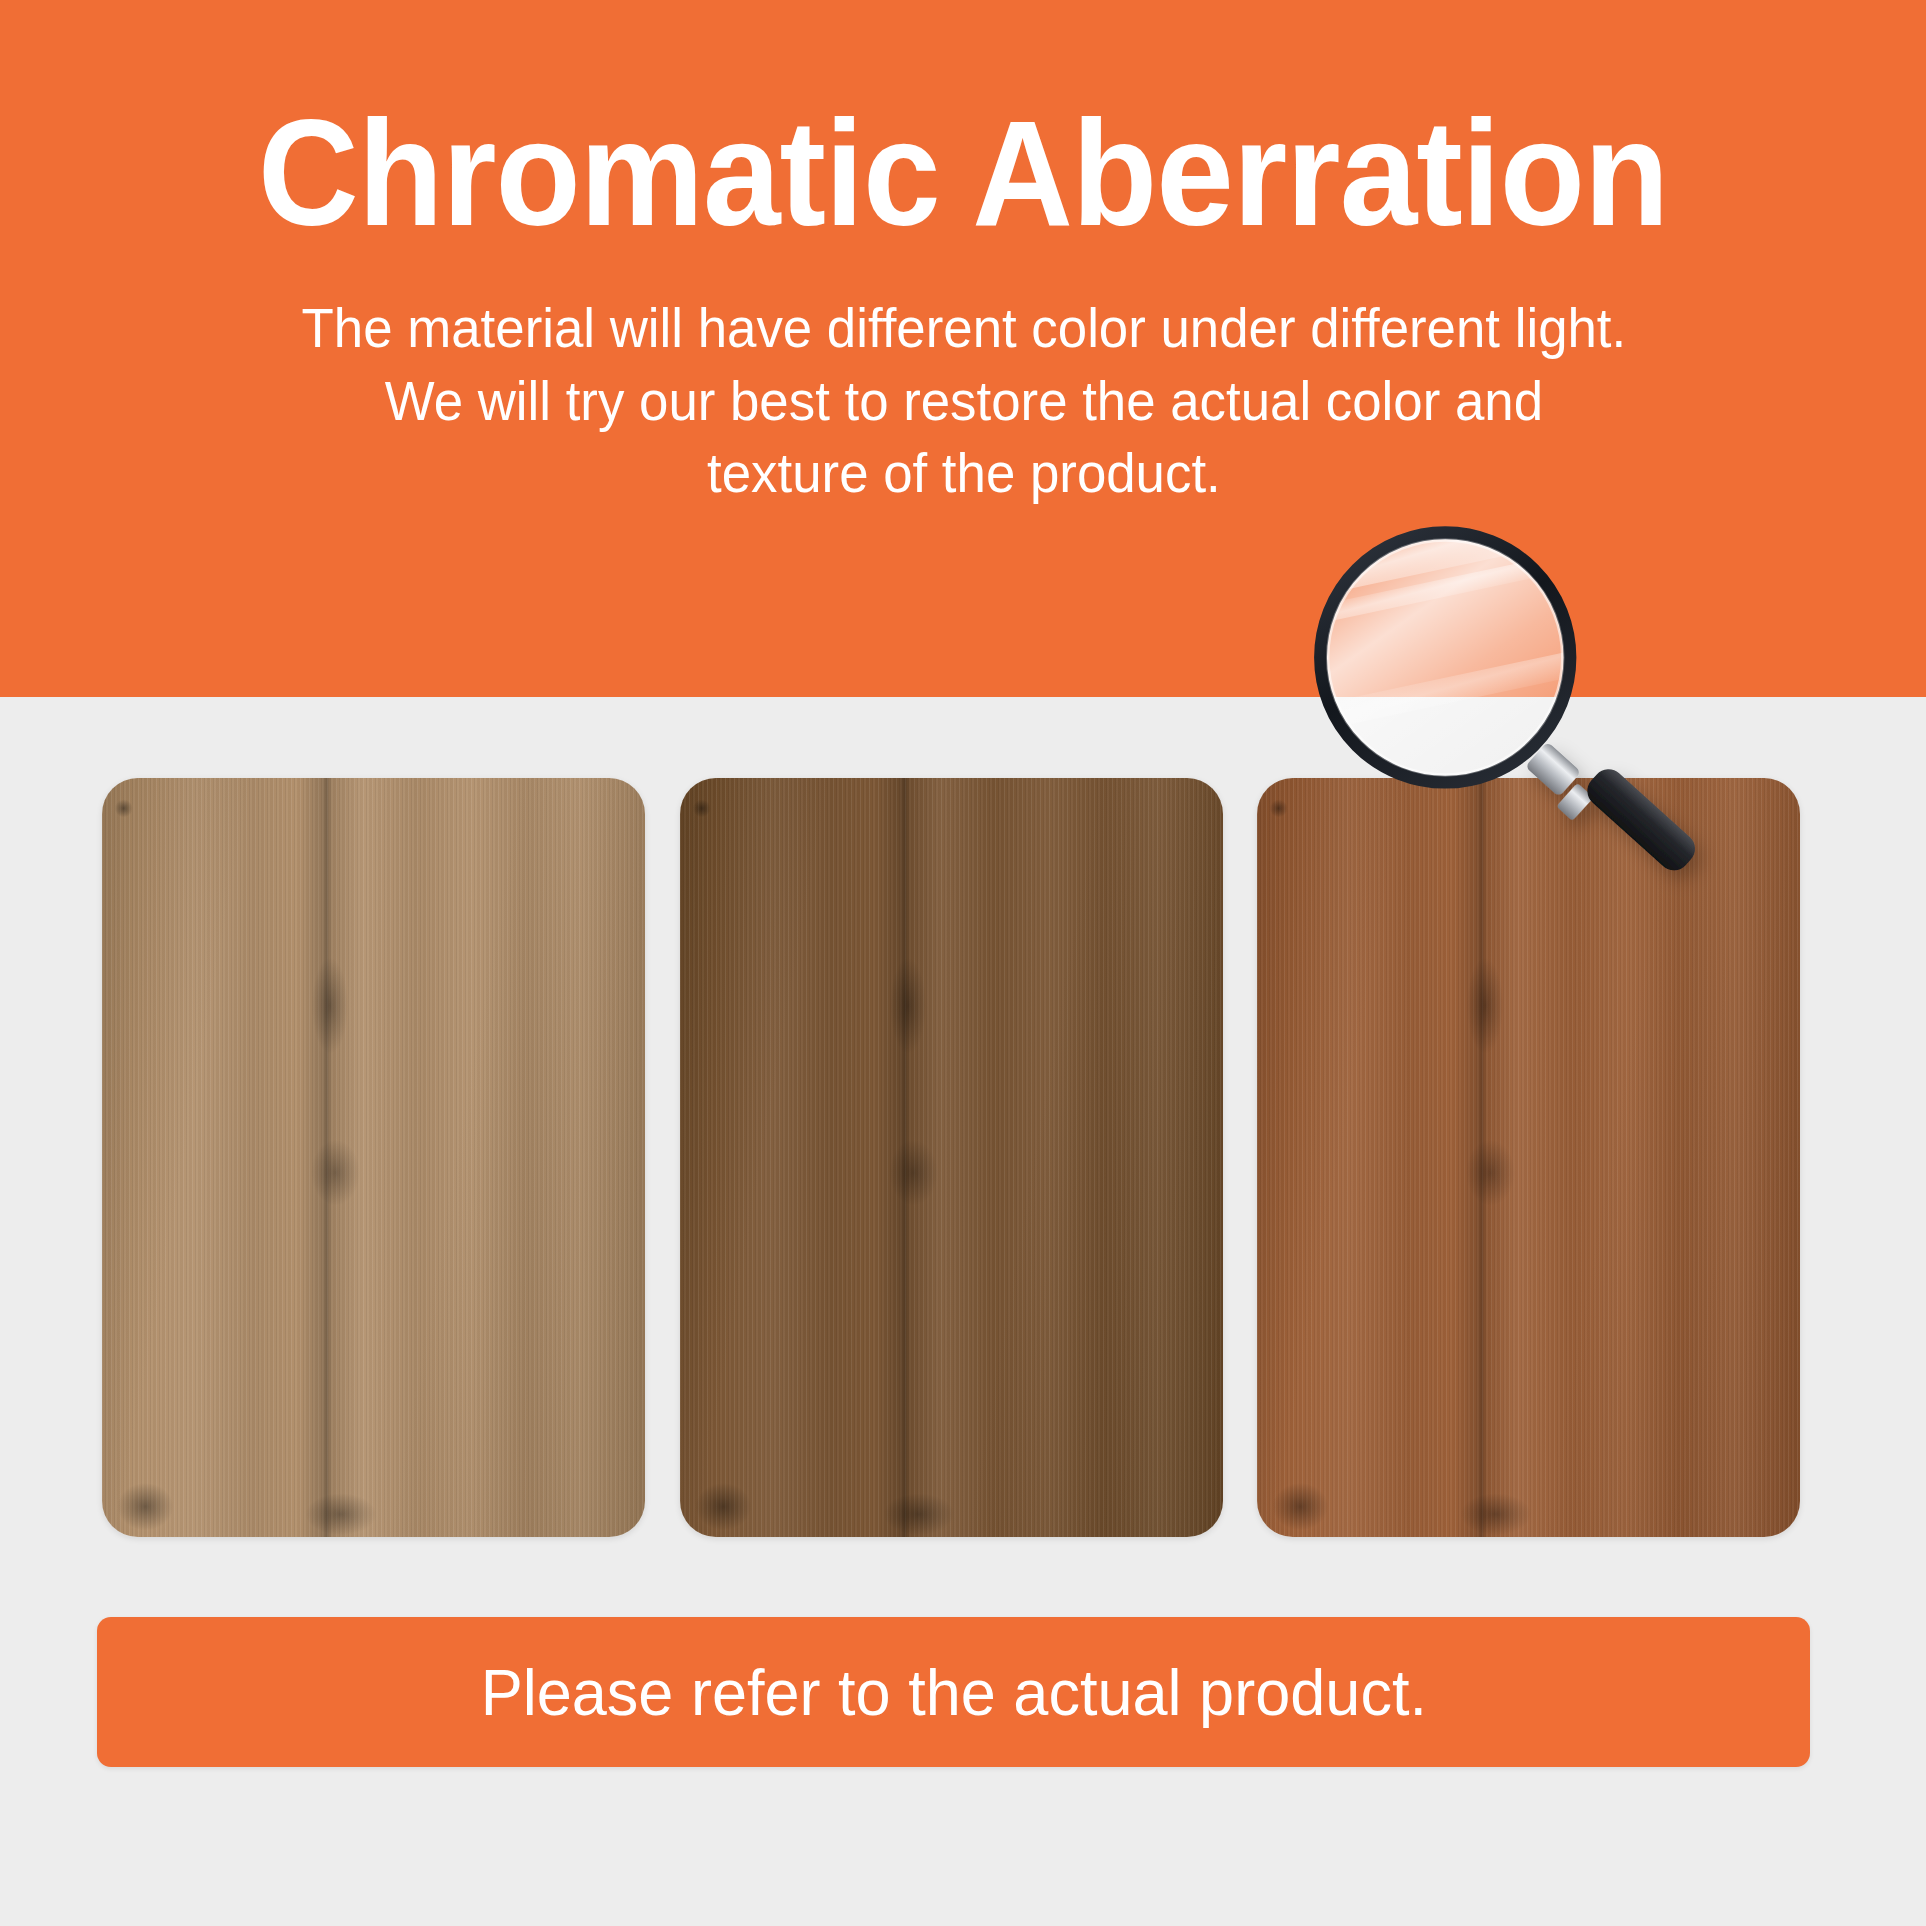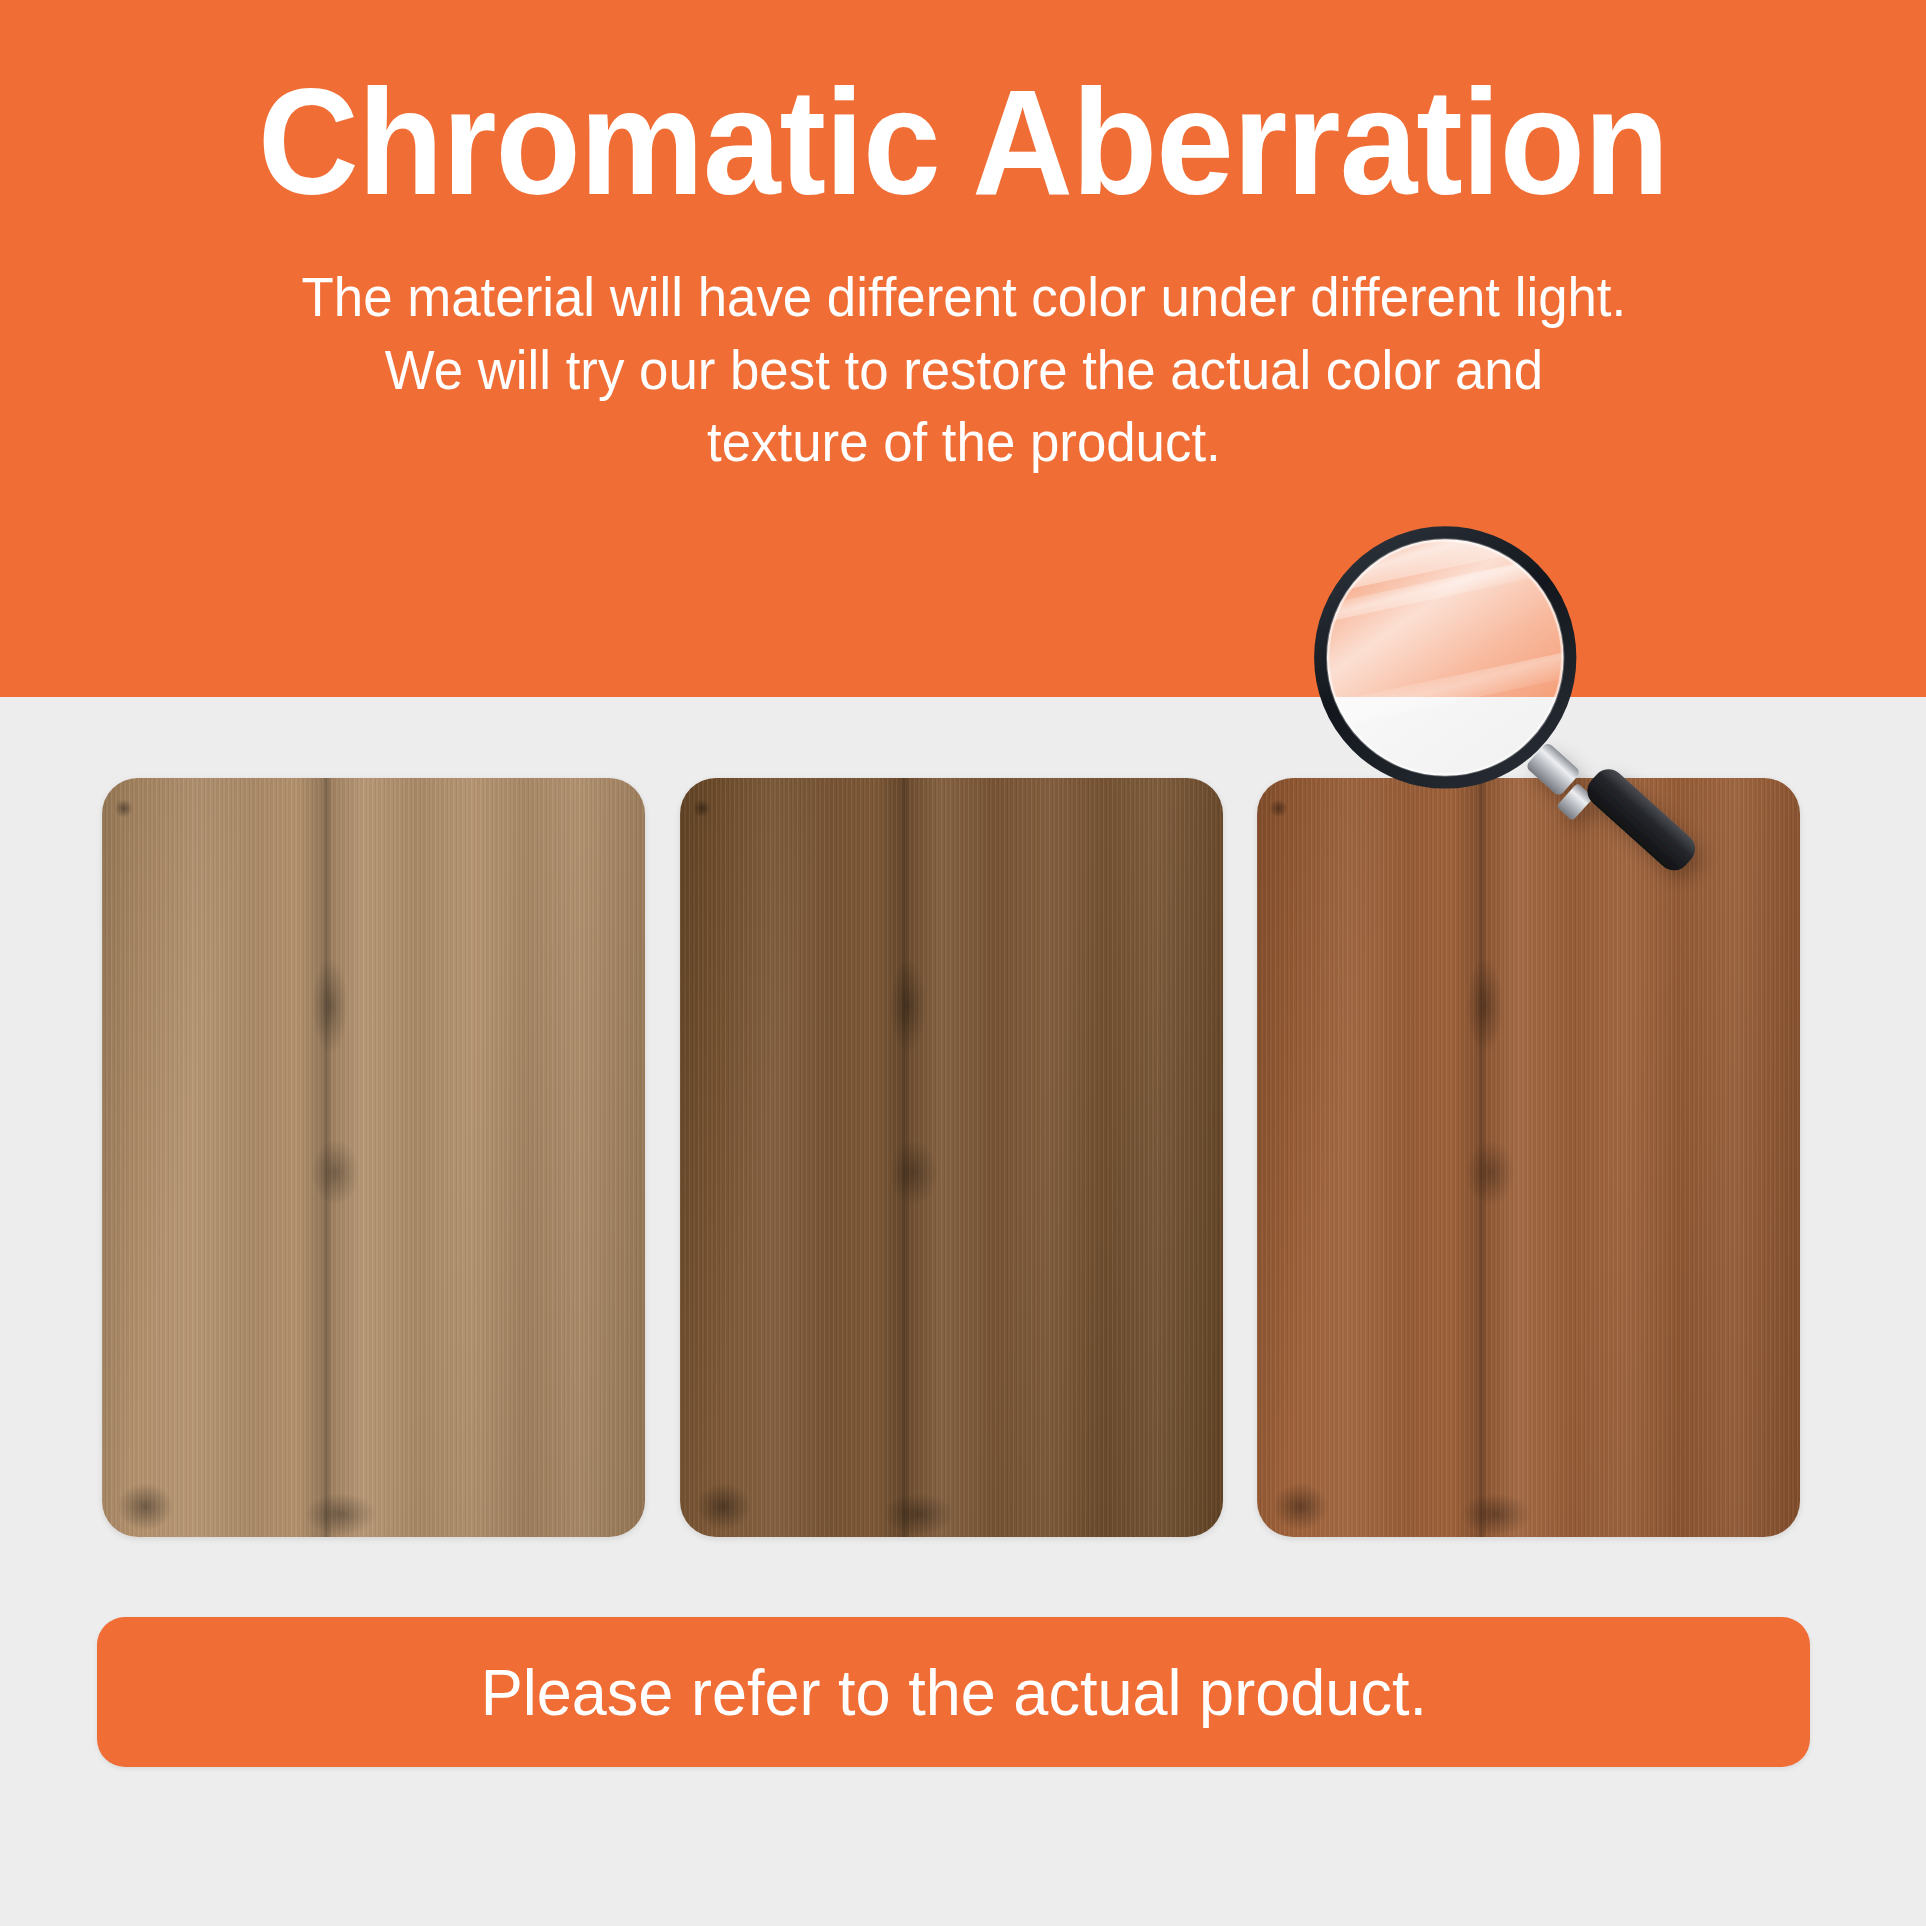--- a/index.html
+++ b/index.html
@@ -19,21 +19,21 @@
     z-index:1;
   }
   .header-inner {
     position:absolute;
     left:0; top:0;
     width:100%; height:100%;
     display:flex;
     flex-direction:column;
     align-items:center;
     justify-content:flex-start;
-    padding-top:67px;
+    padding-top:98px;
   }
   .title {
     color:#FFFFFF;
     font-size:150px;
     font-weight:bold;
     line-height:1.0;
     letter-spacing:-1px;
     white-space:nowrap;
     transform:scaleX(0.93);
     text-align:center;
@@ -134,21 +134,21 @@
     pointer-events:none;
   }
   .mag-svg { display:block; width:100%; height:100%; overflow:visible; }
 
   
   .banner {
     position:absolute;
     left:97px; top:1617px;
     width:1713px; height:150px;
     background:#F06E35;
-    border-radius:28px;
+    border-radius:14px;
     display:flex;
     align-items:center;
     justify-content:center;
     z-index:3;
     box-shadow:0 2px 5px rgba(0,0,0,0.08);
   }
   .banner-text {
     color:#FFFFFF;
     font-size:65px;
     font-weight:400;

